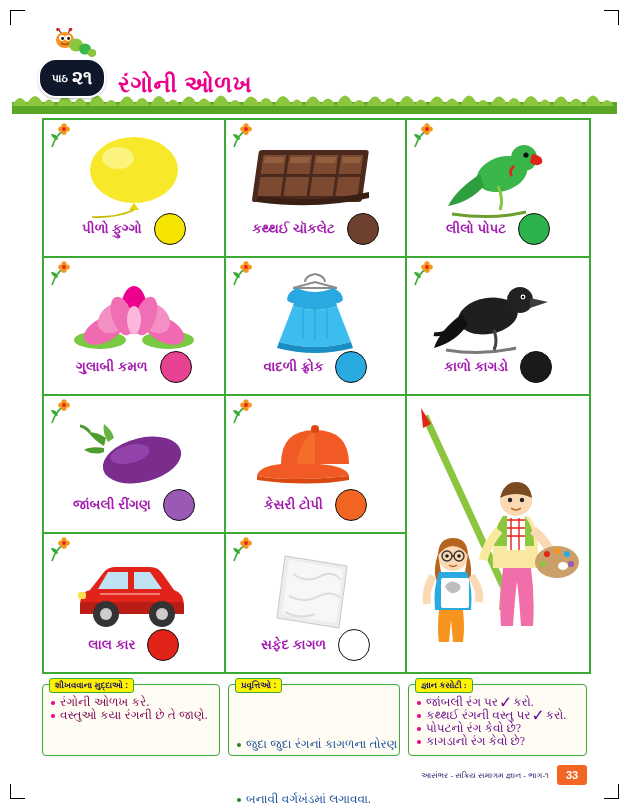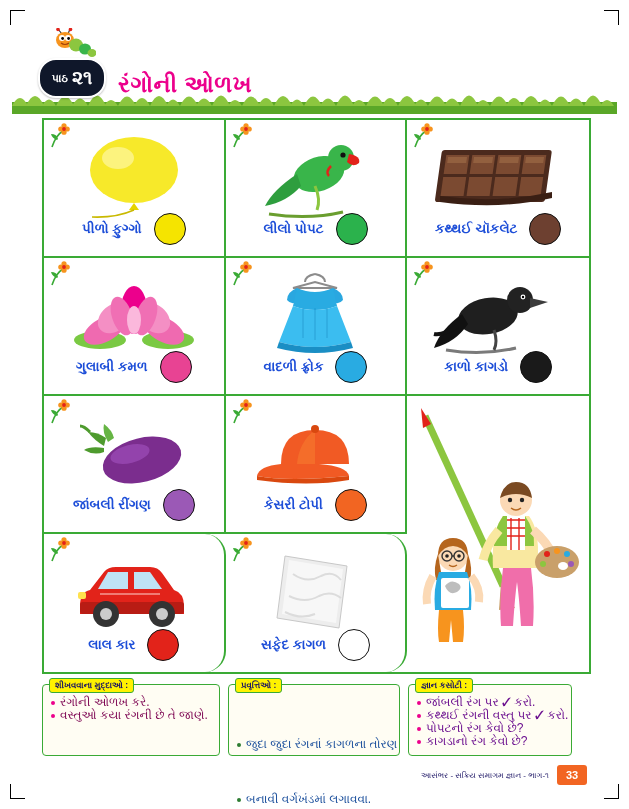--- a/index.html
+++ b/index.html
@@ -100,21 +100,21 @@
     grid-template-columns: 1fr 1fr 1fr;
     grid-template-rows: 1fr 1fr 1fr 1fr;
   }
   .cell {
     position: relative;
     border-right: 2px solid #3aaa35;
     border-bottom: 2px solid #3aaa35;
     overflow: hidden;
   }
   .cell:nth-child(3n) { border-right: none; }
-  .cell:nth-child(n+10) { border-bottom: none; border-radius: 21px; }
+  .cell:nth-child(n+10) { border-bottom: none; }
   .cell.merged {
     grid-column: 3 / 4;
     grid-row: 3 / 5;
     border-right: none;
     border-bottom: none;
     border-left: none;
   }
   .flower {
     position: absolute;
     left: 4px; top: 3px;
@@ -135,21 +135,21 @@
     bottom: 10px;
     height: 34px;
     display: flex;
     align-items: center;
     justify-content: center;
     gap: 12px;
   }
   .caption {
     font-size: 13.5px;
     font-weight: bold;
-    color: #1d4ed8;
+    color: #a21caf;
   }
   .swatch {
     width: 30px;
     height: 30px;
     border-radius: 50%;
     border: 1px solid #111;
     flex: none;
   }
 
   
@@ -165,21 +165,21 @@
   .box {
     position: relative;
     border: 1.5px solid #3aaa35;
     border-radius: 4px;
     background: #fffdf3;
     padding: 11px 6px 4px 8px;
     box-sizing: border-box;
   }
   .box.b1 { width: 178px; }
   .box.b2 { width: 172px; }
-  .box.b3 { width: 164px; }
+  .box.b3 { width: 179px; font-family: Liberation Serif, serif; }
   .box-title {
     position: absolute;
     left: 6px;
     top: -7px;
     background: #fff200;
     border: 1px solid #3aaa35;
     border-radius: 3px;
     font-size: 8.5px;
     font-weight: bold;
     color: #1b1464;
@@ -369,52 +369,20 @@
             <circle cx="0" cy="-3.2" r="2.6" fill="#f7941e"></circle>
               <circle cx="3.2" cy="0" r="2.6" fill="#f7941e"></circle>
             <circle cx="0" cy="3.2" r="2.6" fill="#f7941e"></circle>
               <circle cx="-3.2" cy="0" r="2.6" fill="#f7941e"></circle>
             <circle cx="0" cy="0" r="1.9" fill="#e2231a"></circle>
           </g>
         </svg>
       </div>
       <div class="art">
         <svg viewBox="0 0 140 96" width="140" height="96">
-          <path d="M24 84 q40 6 74 -2" stroke="#6a9e2f" stroke-width="3" fill="none"></path>
-          <ellipse cx="74" cy="44" rx="26" ry="17" fill="#39b54a" transform="rotate(-18 74 44)"></ellipse>
-          <path d="M52 44 q-24 16 -32 32 q22 -4 36 -20z" fill="#2e9e3e"></path>
-          <circle cx="96" cy="28" r="13" fill="#39b54a"></circle>
-          <path d="M104 24 q12 2 10 9 q-6 5 -12 -1z" fill="#e2231a"></path>
-          <circle cx="98" cy="25" r="2.6" fill="#111"></circle>
-          <path d="M86 36 q-6 6 -2 10" stroke="#e2231a" stroke-width="2.5" fill="none"></path>
-          <path d="M70 56 q6 14 2 24" stroke="#8cc63f" stroke-width="3" fill="none"></path>
-        </svg>
-      </div>
-      <div class="caption-row">
-        <span class="caption">લીલો પોપટ</span>
-        <span class="swatch" style="background:#2bb24c"></span>
-      </div>
-    </div>
-
-    <div class="cell">
-      <div class="flower">
-        <svg viewBox="0 0 26 26" width="26" height="26">
-          <path d="M4 24 q4 -12 11 -16" stroke="#3aaa35" stroke-width="1.6" fill="none"></path>
-          <path d="M9 17 q-5 -2 -6 -6 q6 0 7 5z" fill="#3aaa35"></path>
-          <g transform="translate(16,6)">
-            <circle cx="0" cy="-3.2" r="2.6" fill="#f7941e"></circle>
-              <circle cx="3.2" cy="0" r="2.6" fill="#f7941e"></circle>
-            <circle cx="0" cy="3.2" r="2.6" fill="#f7941e"></circle>
-              <circle cx="-3.2" cy="0" r="2.6" fill="#f7941e"></circle>
-            <circle cx="0" cy="0" r="1.9" fill="#e2231a"></circle>
-          </g>
-        </svg>
-      </div>
-      <div class="art">
-        <svg viewBox="0 0 140 96" width="140" height="96">
           <g transform="translate(14,20) skewX(-8)">
             <rect x="0" y="0" width="110" height="52" rx="3" fill="#4b2a1d"></rect>
             <g fill="#7b4a31">
               <rect x="5" y="5" width="23" height="19"></rect>
                 <rect x="31" y="5" width="23" height="19"></rect>
               <rect x="57" y="5" width="23" height="19"></rect>
                 <rect x="83" y="5" width="22" height="19"></rect>
               <rect x="5" y="27" width="23" height="19"></rect>
                 <rect x="31" y="27" width="23" height="19"></rect>
               <rect x="57" y="27" width="23" height="19"></rect>
@@ -426,20 +394,52 @@
               <rect x="59" y="7" width="19" height="6"></rect>
                 <rect x="85" y="7" width="18" height="6"></rect>
             </g>
           </g>
           <path d="M12 72 q60 8 112 -4 l0 -6 q-54 12 -112 4z" fill="#3a1f14"></path>
         </svg>
       </div>
       <div class="caption-row">
         <span class="caption">કથ્થઈ ચૉકલેટ</span>
         <span class="swatch" style="background:#6d4030"></span>
+      </div>
+    </div>
+
+    <div class="cell">
+      <div class="flower">
+        <svg viewBox="0 0 26 26" width="26" height="26">
+          <path d="M4 24 q4 -12 11 -16" stroke="#3aaa35" stroke-width="1.6" fill="none"></path>
+          <path d="M9 17 q-5 -2 -6 -6 q6 0 7 5z" fill="#3aaa35"></path>
+          <g transform="translate(16,6)">
+            <circle cx="0" cy="-3.2" r="2.6" fill="#f7941e"></circle>
+              <circle cx="3.2" cy="0" r="2.6" fill="#f7941e"></circle>
+            <circle cx="0" cy="3.2" r="2.6" fill="#f7941e"></circle>
+              <circle cx="-3.2" cy="0" r="2.6" fill="#f7941e"></circle>
+            <circle cx="0" cy="0" r="1.9" fill="#e2231a"></circle>
+          </g>
+        </svg>
+      </div>
+      <div class="art">
+        <svg viewBox="0 0 140 96" width="140" height="96">
+          <path d="M24 84 q40 6 74 -2" stroke="#6a9e2f" stroke-width="3" fill="none"></path>
+          <ellipse cx="74" cy="44" rx="26" ry="17" fill="#39b54a" transform="rotate(-18 74 44)"></ellipse>
+          <path d="M52 44 q-24 16 -32 32 q22 -4 36 -20z" fill="#2e9e3e"></path>
+          <circle cx="96" cy="28" r="13" fill="#39b54a"></circle>
+          <path d="M104 24 q12 2 10 9 q-6 5 -12 -1z" fill="#e2231a"></path>
+          <circle cx="98" cy="25" r="2.6" fill="#111"></circle>
+          <path d="M86 36 q-6 6 -2 10" stroke="#e2231a" stroke-width="2.5" fill="none"></path>
+          <path d="M70 56 q6 14 2 24" stroke="#8cc63f" stroke-width="3" fill="none"></path>
+        </svg>
+      </div>
+      <div class="caption-row">
+        <span class="caption">લીલો પોપટ</span>
+        <span class="swatch" style="background:#2bb24c"></span>
       </div>
     </div>
 
     <div class="cell">
       <div class="flower">
         <svg viewBox="0 0 26 26" width="26" height="26">
           <path d="M4 24 q4 -12 11 -16" stroke="#3aaa35" stroke-width="1.6" fill="none"></path>
           <path d="M9 17 q-5 -2 -6 -6 q6 0 7 5z" fill="#3aaa35"></path>
           <g transform="translate(16,6)">
             <circle cx="0" cy="-3.2" r="2.6" fill="#f7941e"></circle>

